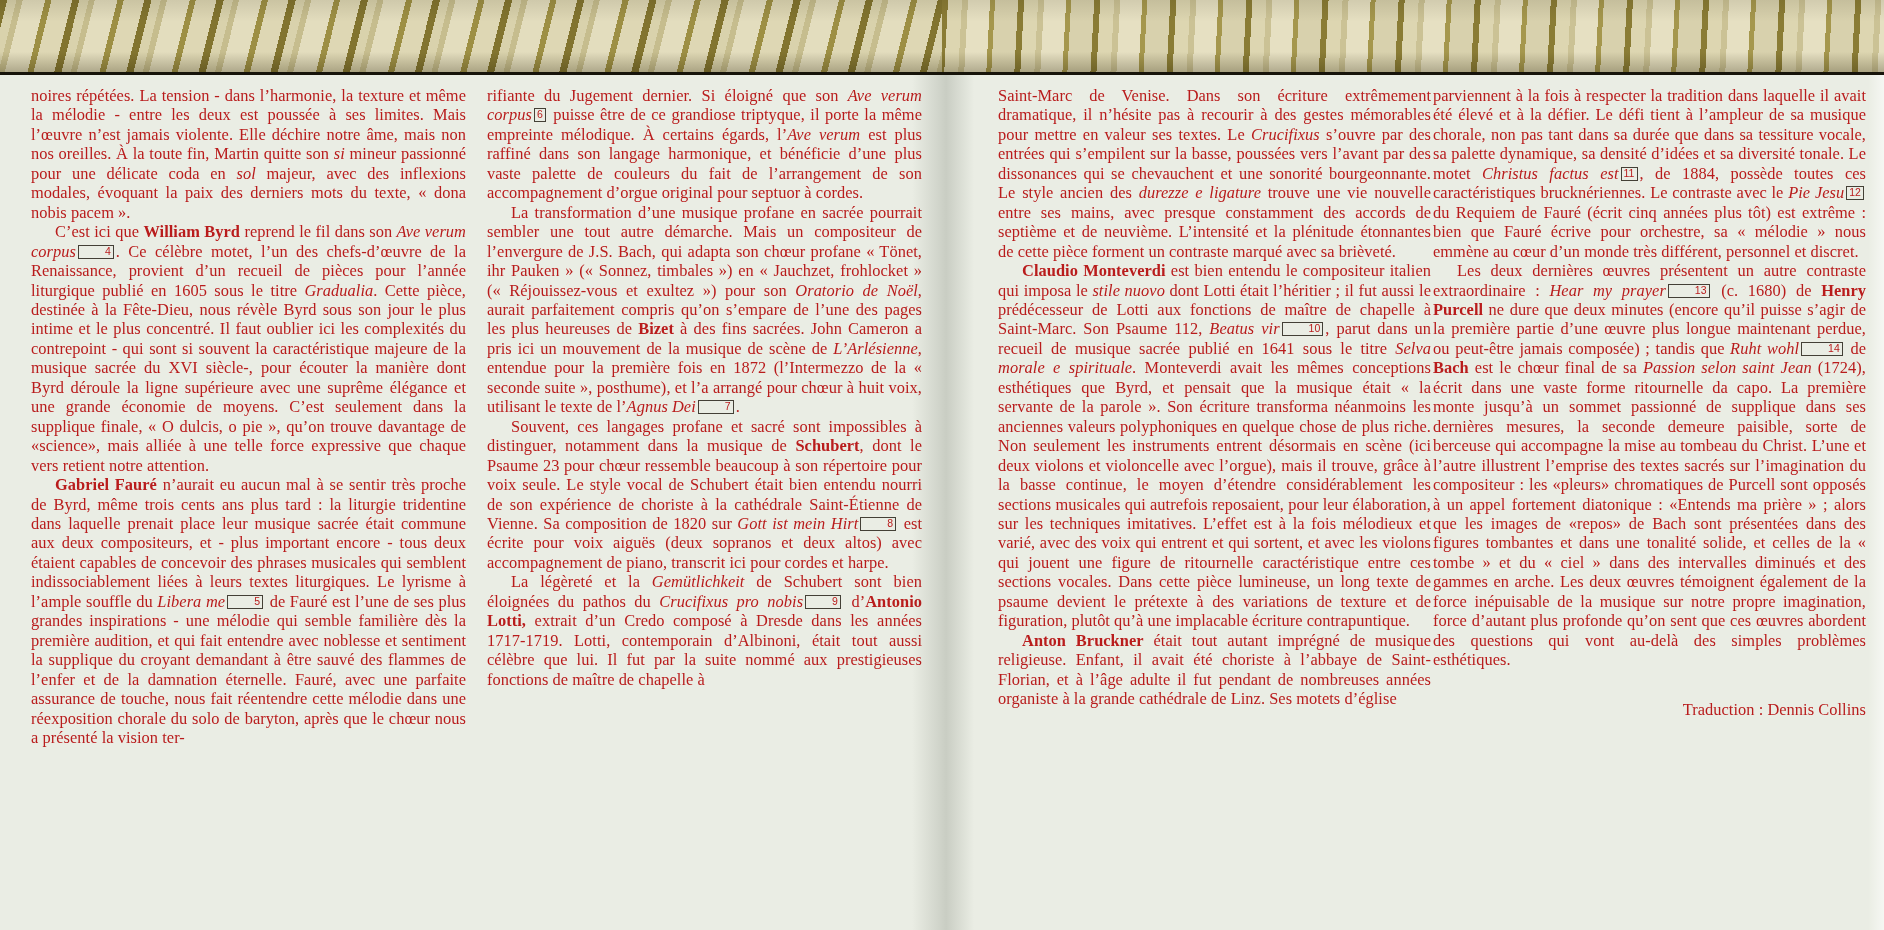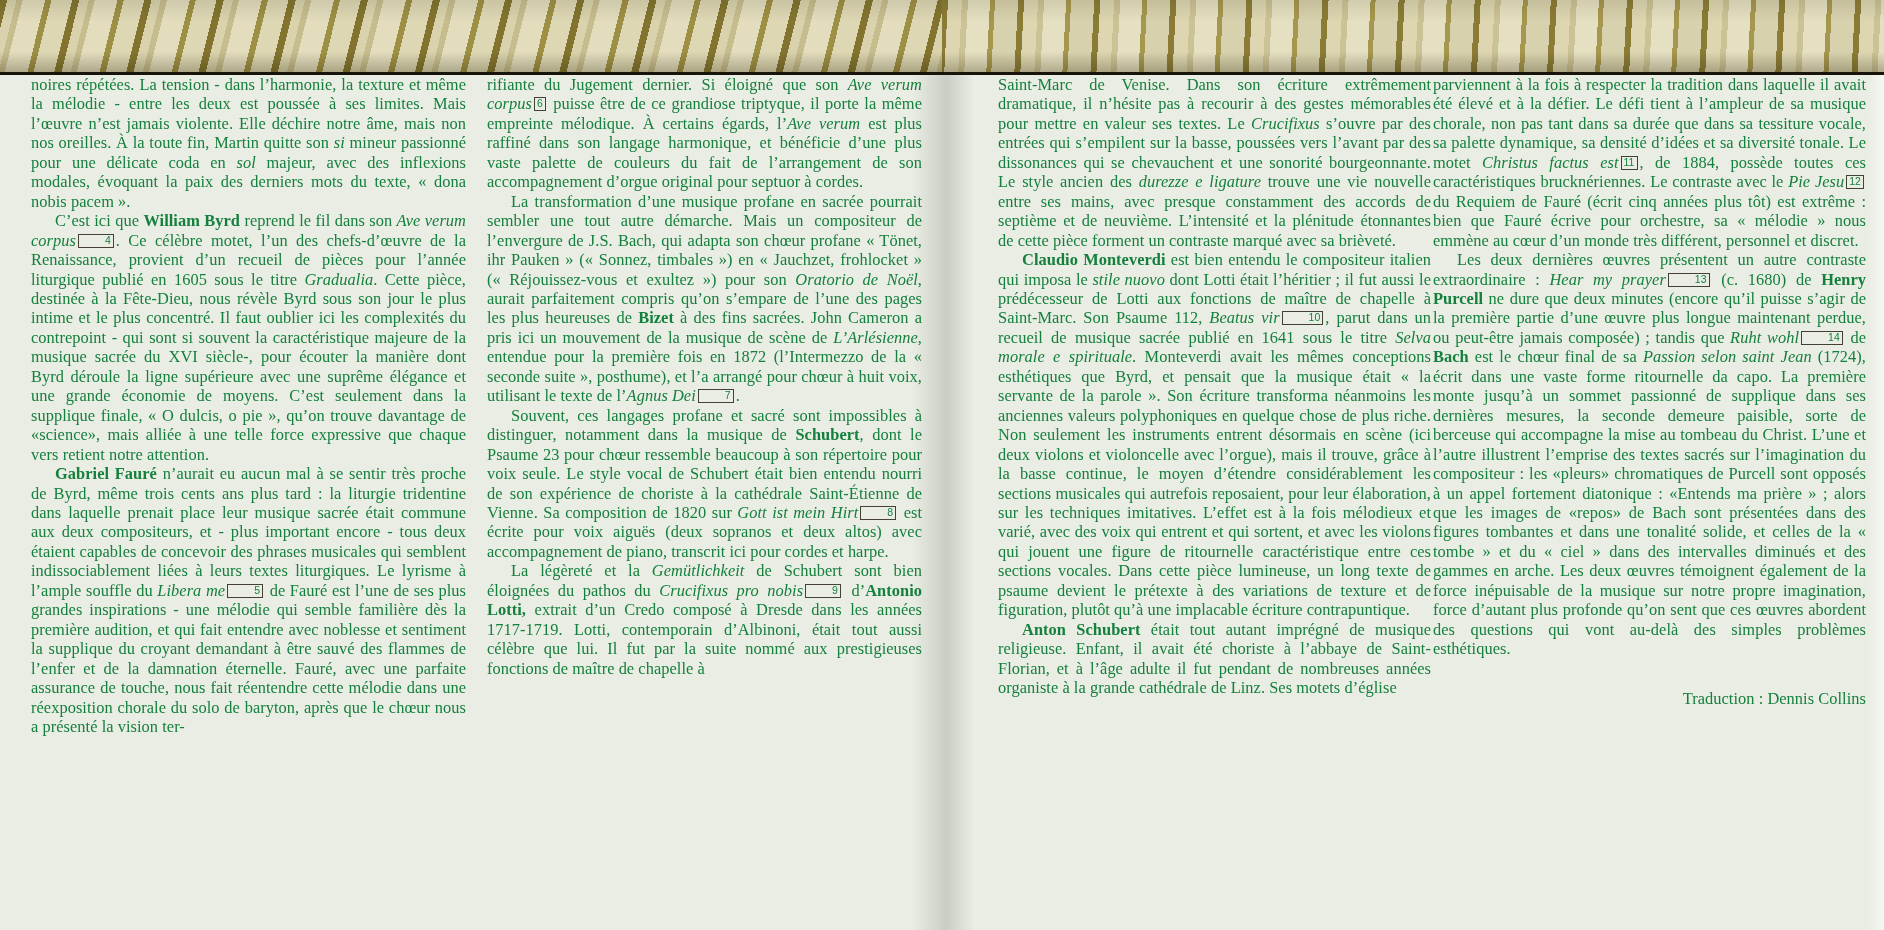--- a/index.html
+++ b/index.html
@@ -45,22 +45,22 @@
     pointer-events:none;
   }
   .edge-right{
     position:absolute;top:0;right:0;width:16px;height:855px;
     background:linear-gradient(90deg, rgba(0,0,0,0), rgba(255,255,255,0.55));
     pointer-events:none;
   }
 
   .cols{position:absolute;top:0;left:0;width:1884px;height:855px;display:flex;}
   .col{
-    width:435px;box-sizing:border-box;
-    font-size:16.4px;line-height:19.45px;color:#15803d;
+    width:435px;box-sizing:border-box;padding-top:11px;
+    font-size:16.4px;line-height:19.45px;color:#b91c1c;
     text-align:justify;
     letter-spacing:0.05px;
   }
   .col-1{margin-left:31px;}
   .col-2{margin-left:21px;}
   .col-3{margin-left:76px;width:433px;}
   .col-4{margin-left:2px;width:433px;}
 
   .col p{margin:0;}
   .col p.indent{text-indent:24px;}
@@ -100,21 +100,21 @@
         </div>
       <div class="col col-2">
           <p><span>rifiante du Jugement dernier. Si éloigné que son </span><span class="ital">Ave verum corpus</span><span class="ref">6</span><span> puisse être de ce grandiose triptyque, il porte la même empreinte mélodique. À certains égards, l’</span><span class="ital">Ave verum</span><span> est plus raffiné dans son langage harmonique, et bénéficie d’une plus vaste palette de couleurs du fait de l’arrangement de son accompagnement d’orgue original pour septuor à cordes.</span></p>
           <p class="indent"><span>La transformation d’une musique profane en sacrée pourrait sembler une tout autre démarche. Mais un compositeur de l’envergure de J.S. Bach, qui adapta son chœur profane « Tönet, ihr Pauken » (« Sonnez, timbales ») en « Jauchzet, frohlocket » (« Réjouissez-vous et exultez ») pour son </span><span class="ital">Oratorio de Noël</span><span>, aurait parfaitement compris qu’on s’empare de l’une des pages les plus heureuses de </span><span class="bold">Bizet</span><span> à des fins sacrées. John Cameron a pris ici un mouvement de la musique de scène de </span><span class="ital">L’Arlésienne</span><span>, entendue pour la première fois en 1872 (l’Intermezzo de la « seconde suite », posthume), et l’a arrangé pour chœur à huit voix, utilisant le texte de l’</span><span class="ital">Agnus Dei</span><span class="ref">7</span><span>.</span></p>
           <p class="indent"><span>Souvent, ces langages profane et sacré sont impossibles à distinguer, notamment dans la musique de </span><span class="bold">Schubert</span><span>, dont le Psaume 23 pour chœur ressemble beaucoup à son répertoire pour voix seule. Le style vocal de Schubert était bien entendu nourri de son expérience de choriste à la cathédrale Saint-Étienne de Vienne. Sa composition de 1820 sur </span><span class="ital">Gott ist mein Hirt</span><span class="ref">8</span><span> est écrite pour voix aiguës (deux sopranos et deux altos) avec accompagnement de piano, transcrit ici pour cordes et harpe.</span></p>
           <p class="indent"><span>La légèreté et la </span><span class="ital">Gemütlichkeit</span><span> de Schubert sont bien éloignées du pathos du </span><span class="ital">Crucifixus pro nobis</span><span class="ref">9</span><span> d’</span><span class="bold">Antonio Lotti,</span><span> extrait d’un Credo composé à Dresde dans les années 1717-1719. Lotti, contemporain d’Albinoni, était tout aussi célèbre que lui. Il fut par la suite nommé aux prestigieuses fonctions de maître de chapelle à</span></p>
         </div>
       <div class="col col-3">
           <p><span>Saint-Marc de Venise. Dans son écriture extrêmement dramatique, il n’hésite pas à recourir à des gestes mémorables pour mettre en valeur ses textes. Le </span><span class="ital">Crucifixus</span><span> s’ouvre par des entrées qui s’empilent sur la basse, poussées vers l’avant par des dissonances qui se chevauchent et une sonorité bourgeonnante. Le style ancien des </span><span class="ital">durezze e ligature</span><span> trouve une vie nouvelle entre ses mains, avec presque constamment des accords de septième et de neuvième. L’intensité et la plénitude étonnantes de cette pièce forment un contraste marqué avec sa brièveté.</span></p>
           <p class="indent"><span class="bold">Claudio Monteverdi</span><span> est bien entendu le compositeur italien qui imposa le </span><span class="ital">stile nuovo</span><span> dont Lotti était l’héritier ; il fut aussi le prédécesseur de Lotti aux fonctions de maître de chapelle à Saint-Marc. Son Psaume 112, </span><span class="ital">Beatus vir</span><span class="ref">10</span><span>, parut dans un recueil de musique sacrée publié en 1641 sous le titre </span><span class="ital">Selva morale e spirituale</span><span>. Monteverdi avait les mêmes conceptions esthétiques que Byrd, et pensait que la musique était « la servante de la parole ». Son écriture transforma néanmoins les anciennes valeurs polyphoniques en quelque chose de plus riche. Non seulement les instruments entrent désormais en scène (ici deux violons et violoncelle avec l’orgue), mais il trouve, grâce à la basse continue, le moyen d’étendre considérablement les sections musicales qui autrefois reposaient, pour leur élaboration, sur les techniques imitatives. L’effet est à la fois mélodieux et varié, avec des voix qui entrent et qui sortent, et avec les violons qui jouent une figure de ritournelle caractéristique entre ces sections vocales. Dans cette pièce lumineuse, un long texte de psaume devient le prétexte à des variations de texture et de figuration, plutôt qu’à une implacable écriture contrapuntique.</span></p>
-          <p class="indent"><span class="bold">Anton Schubert</span><span> était tout autant imprégné de musique religieuse. Enfant, il avait été choriste à l’abbaye de Saint-Florian, et à l’âge adulte il fut pendant de nombreuses années organiste à la grande cathédrale de Linz. Ses motets d’église</span></p>
+          <p class="indent"><span class="bold">Anton Bruckner</span><span> était tout autant imprégné de musique religieuse. Enfant, il avait été choriste à l’abbaye de Saint-Florian, et à l’âge adulte il fut pendant de nombreuses années organiste à la grande cathédrale de Linz. Ses motets d’église</span></p>
         </div>
       <div class="col col-4">
 
       <p><span>parviennent à la fois à respecter la tradition dans laquelle il avait été élevé et à la défier. Le défi tient à l’ampleur de sa musique chorale, non pas tant dans sa durée que dans sa tessiture vocale, sa palette dynamique, sa densité d’idées et sa diversité tonale. Le motet </span><span class="ital">Christus factus est</span><span class="ref">11</span><span>, de 1884, possède toutes ces caractéristiques brucknériennes. Le contraste avec le </span><span class="ital">Pie Jesu</span><span class="ref">12</span><span> du Requiem de Fauré (écrit cinq années plus tôt) est extrême : bien que Fauré écrive pour orchestre, sa « mélodie » nous emmène au cœur d’un monde très différent, personnel et discret.</span></p>
           <p class="indent"><span>Les deux dernières œuvres présentent un autre contraste extraordinaire : </span><span class="ital">Hear my prayer</span><span class="ref">13</span><span> (c. 1680) de </span><span class="bold">Henry Purcell</span><span> ne dure que deux minutes (encore qu’il puisse s’agir de la première partie d’une œuvre plus longue maintenant perdue, ou peut-être jamais composée) ; tandis que </span><span class="ital">Ruht wohl</span><span class="ref">14</span><span> de </span><span class="bold">Bach</span><span> est le chœur final de sa </span><span class="ital">Passion selon saint Jean</span><span> (1724), écrit dans une vaste forme ritournelle da capo. La première monte jusqu’à un sommet passionné de supplique dans ses dernières mesures, la seconde demeure paisible, sorte de berceuse qui accompagne la mise au tombeau du Christ. L’une et l’autre illustrent l’emprise des textes sacrés sur l’imagination du compositeur : les «pleurs» chromatiques de Purcell sont opposés à un appel fortement diatonique : «Entends ma prière » ; alors que les images de «repos» de Bach sont présentées dans des figures tombantes et dans une tonalité solide, et celles de la « tombe » et du « ciel » dans des intervalles diminués et des gammes en arche. Les deux œuvres témoignent également de la force inépuisable de la musique sur notre propre imagination, force d’autant plus profonde qu’on sent que ces œuvres abordent des questions qui vont au-delà des simples problèmes esthétiques.</span></p>
           <p class="credit">Traduction : Dennis Collins</p>
         </div>
     </div>
     <div class="gutter"></div>
     <div class="edge-right"></div>

